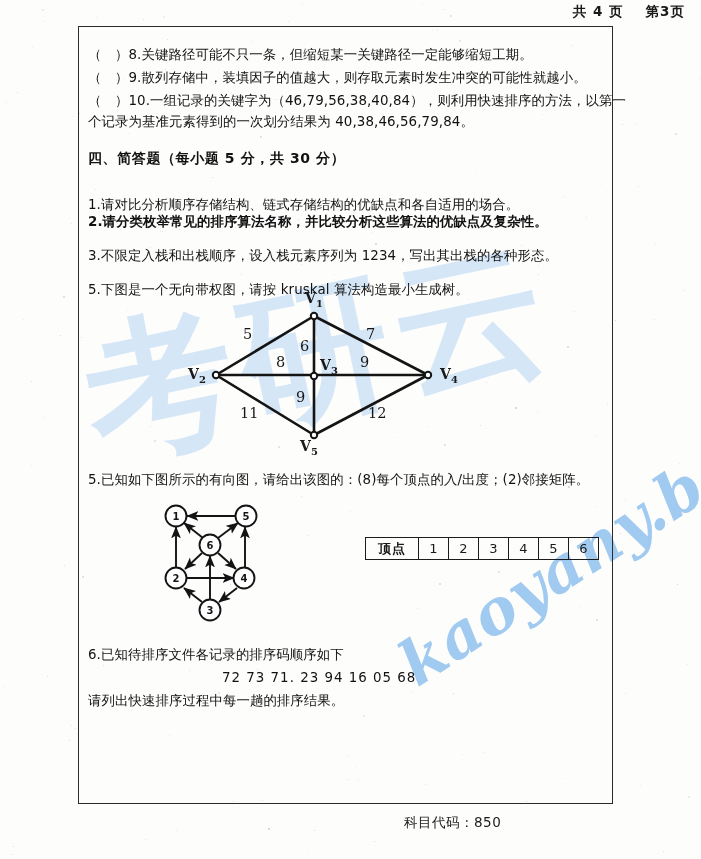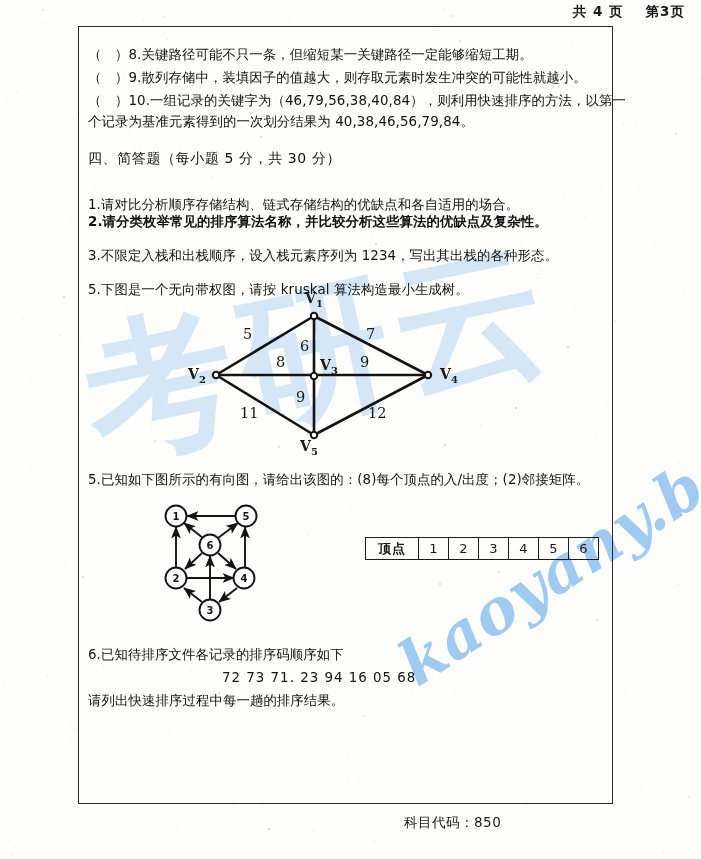--- a/index.html
+++ b/index.html
@@ -94,21 +94,21 @@
   .txt {
     position: absolute;
     font-family: "DejaVu Sans", "Liberation Sans", sans-serif;
     font-size: 13.4px;
     line-height: 20px;
     letter-spacing: .1px;
     white-space: nowrap;
     color: #121212;
   }
   .section-title {
-    font-weight: 400;
+    font-weight: 700;
     font-size: 14px;
     letter-spacing: .6px;
   }
   .q { font-size: 13.4px; }
 
   
   #graph-weighted {
     position: absolute;
     left: 188px;
     top: 288px;

